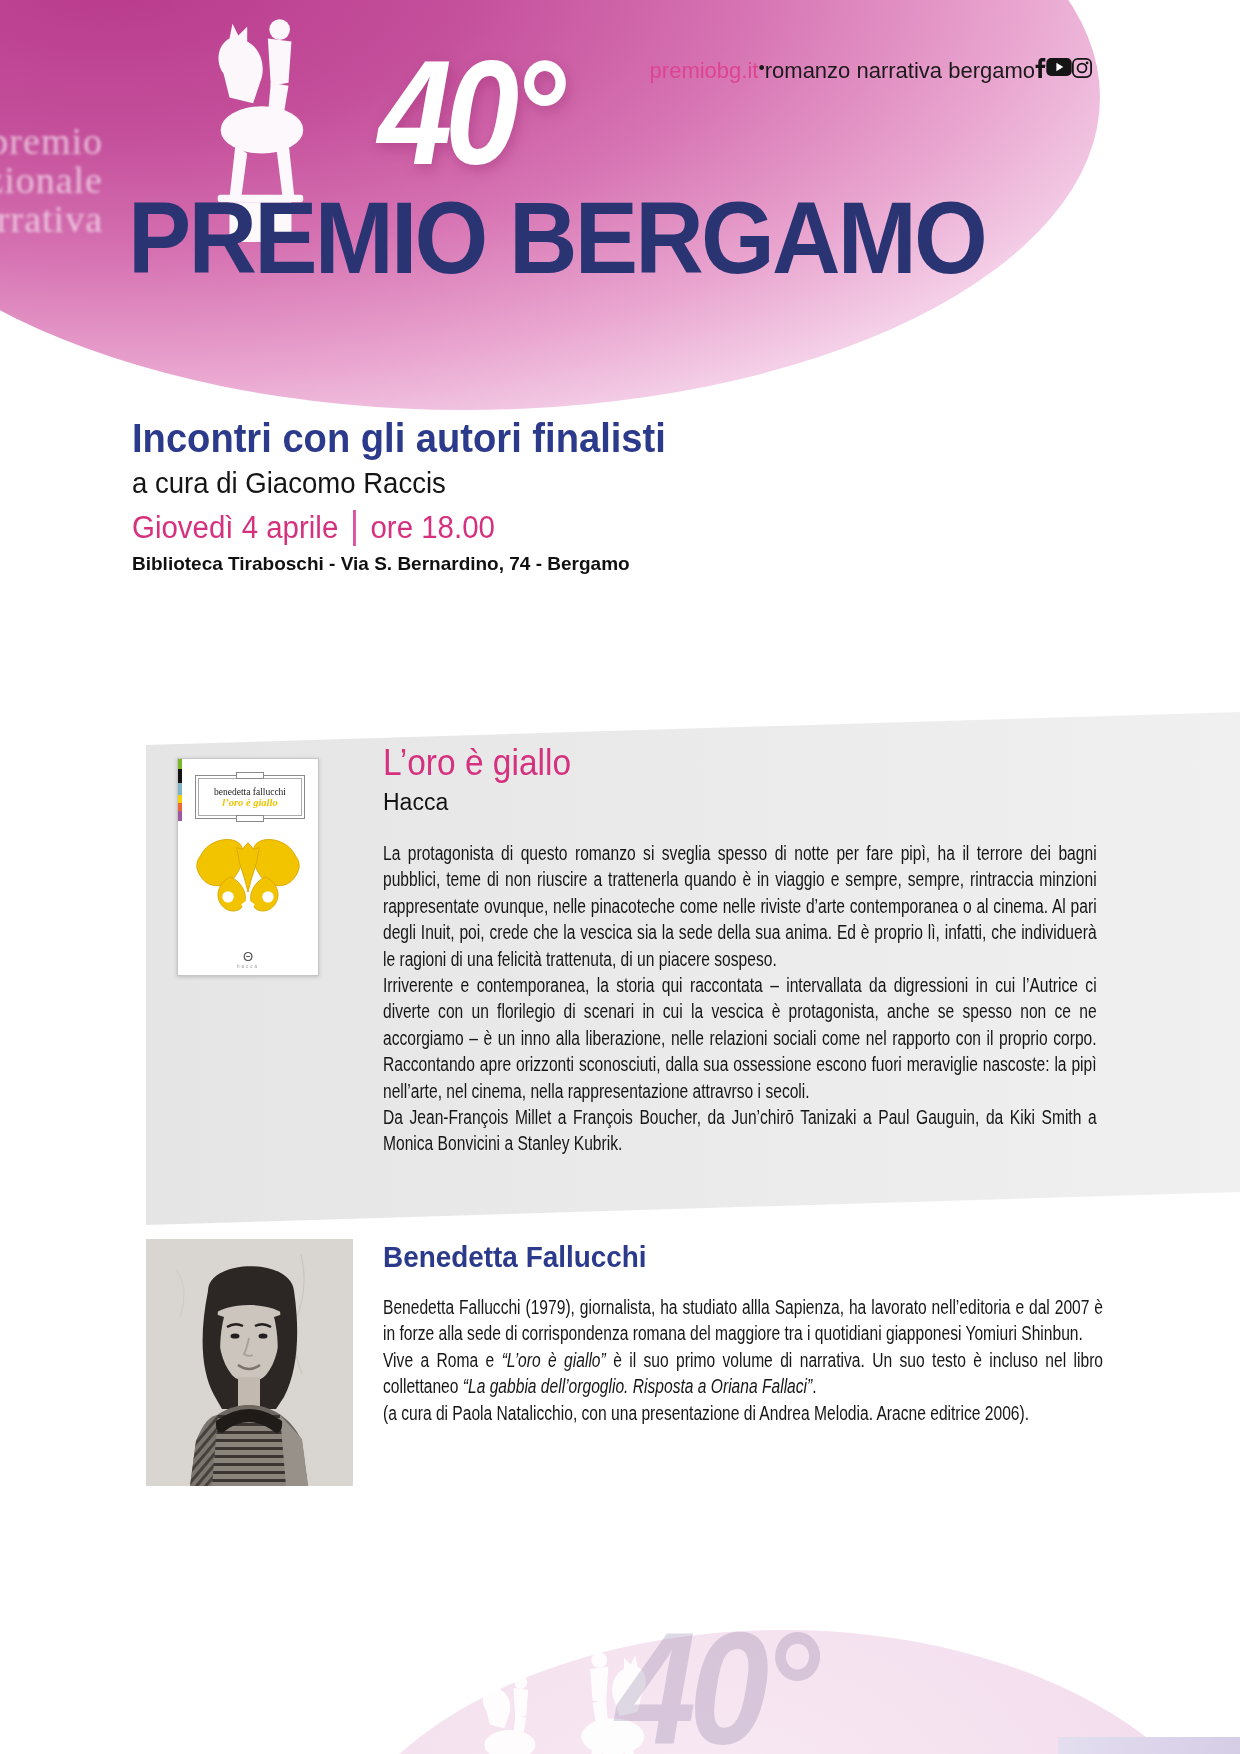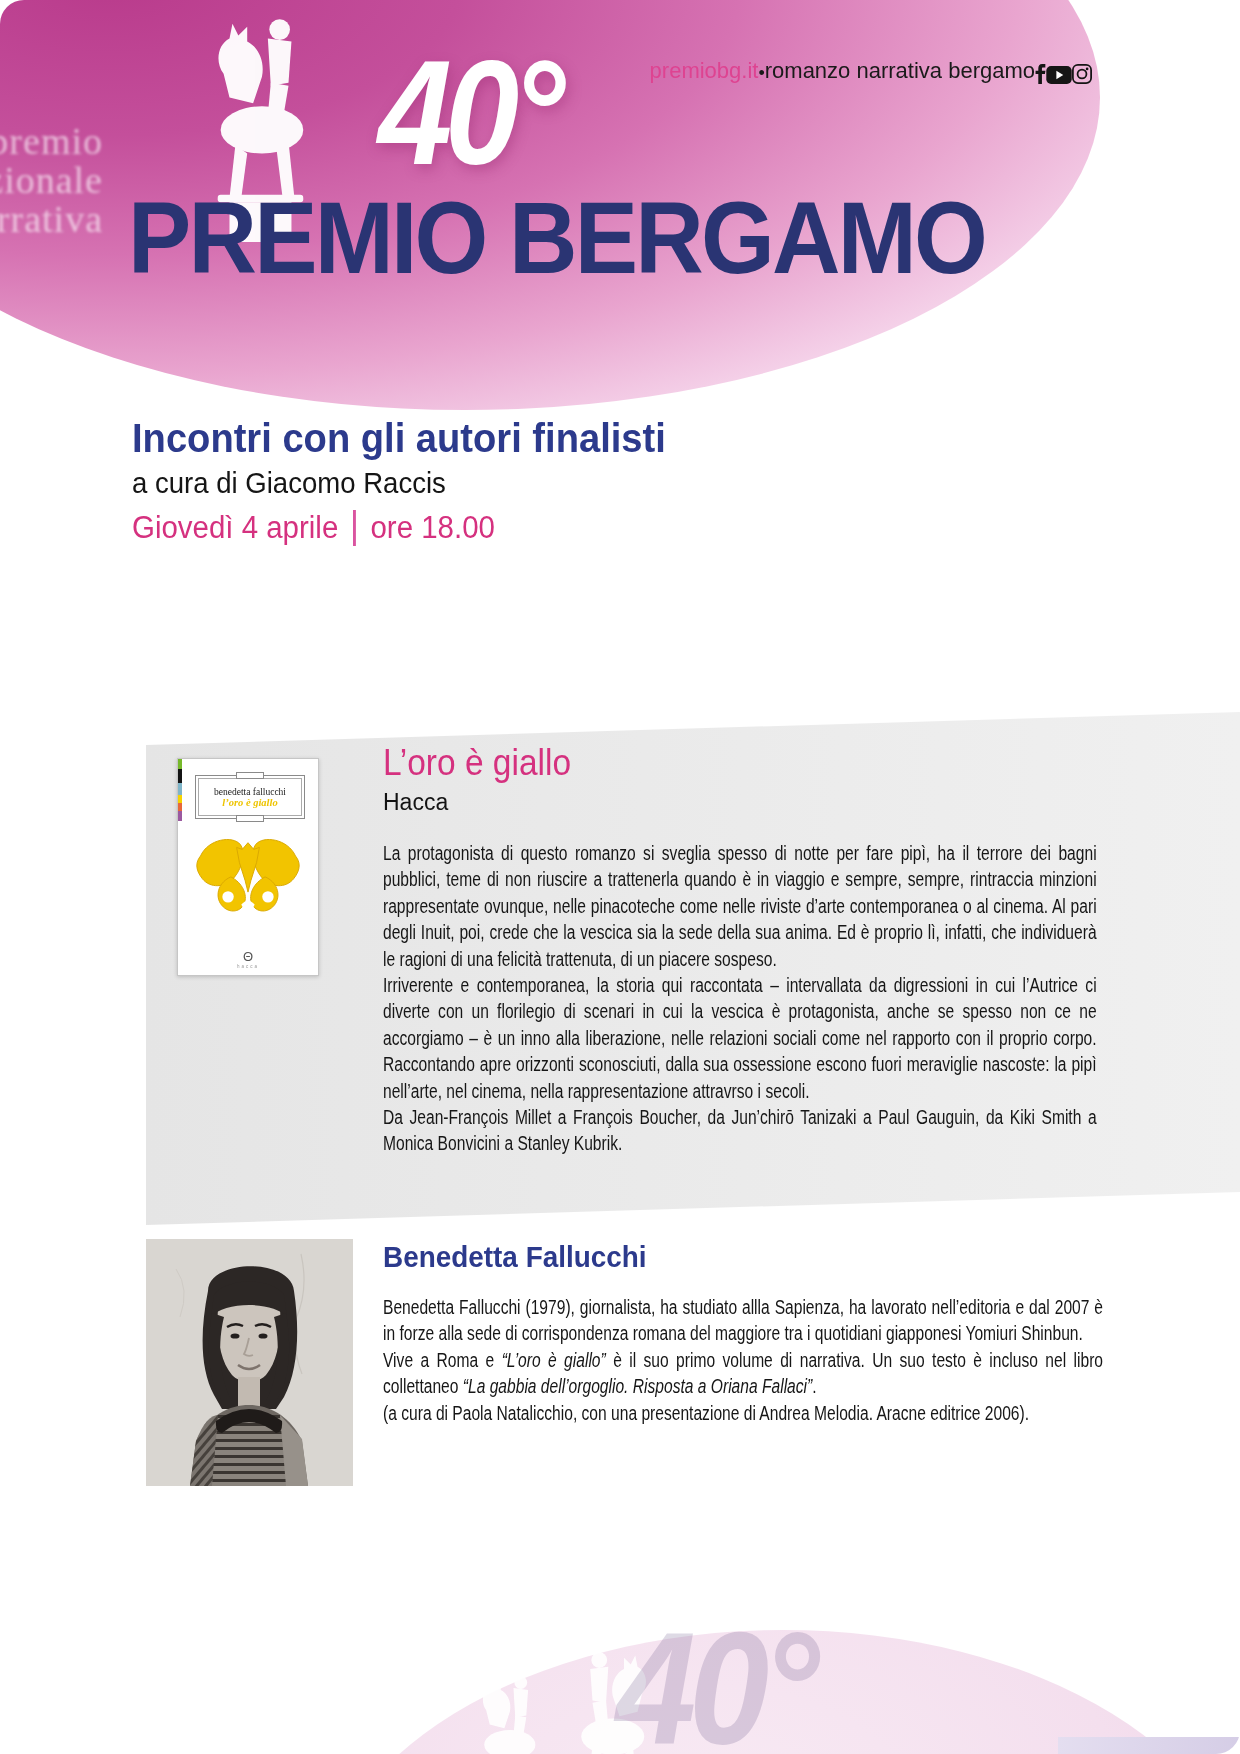--- a/index.html
+++ b/index.html
@@ -1,34 +1,34 @@
 <!DOCTYPE html>
 <html><head>
 <meta charset="utf-8">
 <style>
   html,body{margin:0;padding:0;background:#fff;}
   .page{position:relative;width:1240px;height:1754px;margin:0 auto;background:#fff;
-        overflow:hidden;font-family:"Liberation Sans",sans-serif;color:#161616;border-radius:24px;}
+        overflow:hidden;font-family:"Liberation Sans",sans-serif;color:#161616;}
 
   
   .header-ellipse{position:absolute;left:-170px;top:-215px;width:1270px;height:625px;border-radius:50%;
     background:radial-gradient(ellipse at 22% 32%, #b93b8c 0%, #c44f9b 25%, #d672b2 45%,
                #e9a5cf 65%, #f6d7ec 82%, #fdf3fa 100%);}
   .watermark{position:absolute;left:-175px;top:122px;width:278px;text-align:right;
     font-family:"Liberation Serif",serif;font-size:38px;line-height:39px;
     color:rgba(255,255,255,.62);filter:blur(1.4px);letter-spacing:1px;}
   .statue{position:absolute;}
   .statue.hdr{left:183px;top:6px;width:152px;height:236px;opacity:.96;}
   .edition{position:absolute;left:378px;top:28px;font-size:148px;font-style:italic;font-weight:bold;
     color:#fff;letter-spacing:-8px;transform:scaleX(.9);transform-origin:left top;
     text-shadow:3px 5px 14px rgba(150,40,110,.4);}
   .logo-title{position:absolute;left:128px;top:180px;font-size:102px;font-weight:bold;color:#2a3473;
     letter-spacing:-3px;transform:scaleX(.93);transform-origin:left top;white-space:nowrap;}
   .logo-year{position:absolute;right:262px;top:286px;font-size:82px;font-weight:bold;color:#d5317f;}
-  .header-links{position:absolute;top:58px;right:148px;display:flex;align-items:flex-end;
+  .header-links{position:absolute;top:58px;right:148px;display:flex;align-items:flex-start;
     font-size:22px;color:#1a1a1a;}
   .header-links .site{color:#de4391;}
   .header-links .dot{font-size:18px;}
   .sicon{display:inline-flex;align-items:center;}
   .sicon svg{display:block;}
 
   
   .event-title{position:absolute;left:132px;top:415px;font-size:41px;font-weight:bold;color:#2c3a8c;
     transform:scaleX(.93);transform-origin:left top;white-space:nowrap;}
   .event-curator{position:absolute;left:132px;top:467px;font-size:29px;color:#151515;
@@ -146,20 +146,21 @@
     </span>
   </div>
 
   <div class="event-title">Incontri con gli autori finalisti</div>
   <div class="event-curator">a cura di Giacomo Raccis</div>
   <div class="event-when">
     <span>Giovedì 4 aprile</span>
     <span class="when-sep">|</span>
     <span>ore 18.00</span>
   </div>
+  <div class="event-venue">Biblioteca Tiraboschi - Via S. Bernardino, 74 - Bergamo</div>
 
   <div class="band"></div>
 
   <div class="cover">
     <div class="spine"></div>
     <div class="frame">
       <div class="cover-author">benedetta fallucchi</div>
       <div class="cover-title">l’oro è giallo</div>
     </div>
     <svg class="pelvis" viewBox="0 0 120 92">

